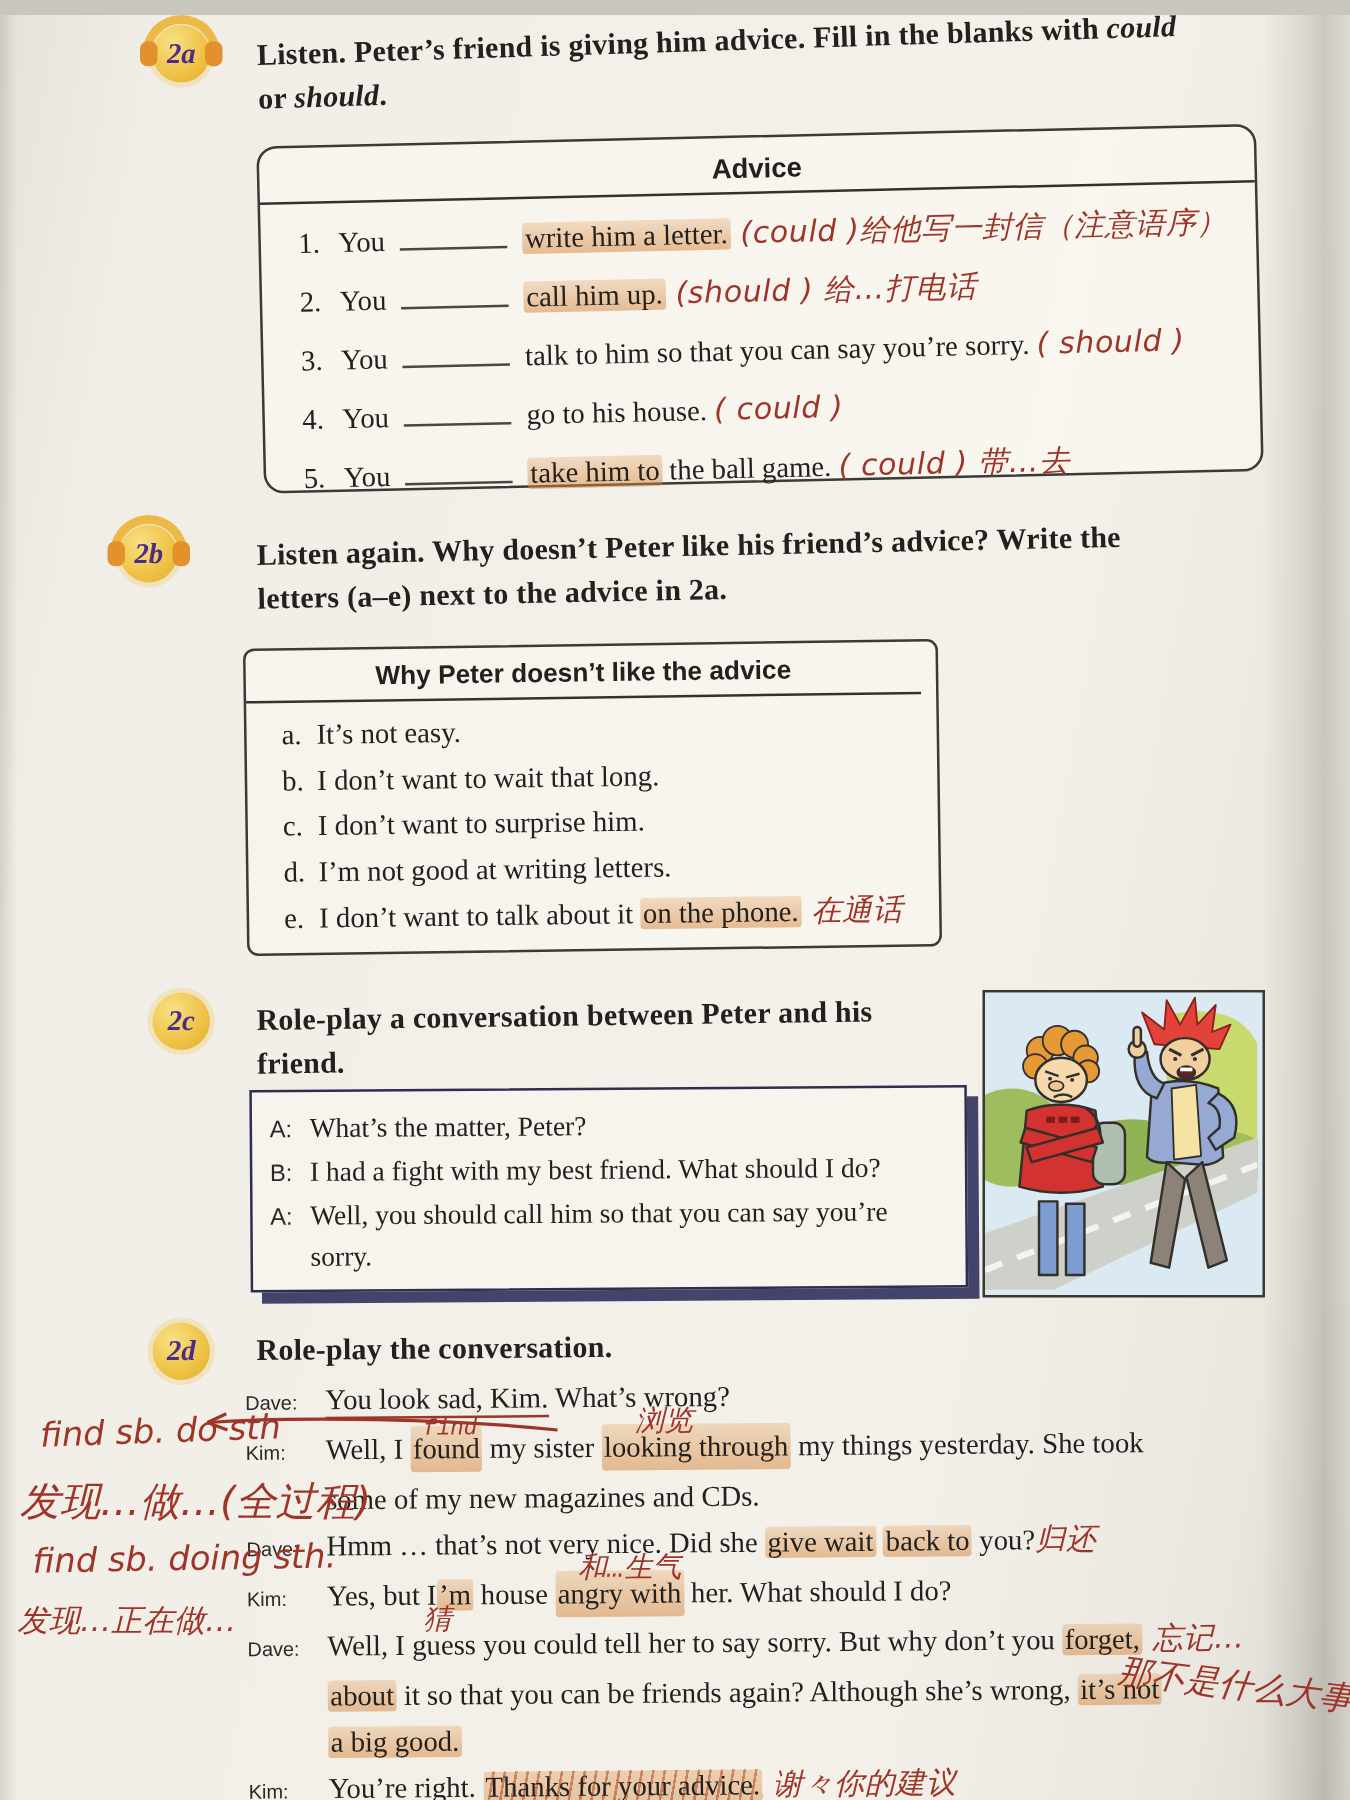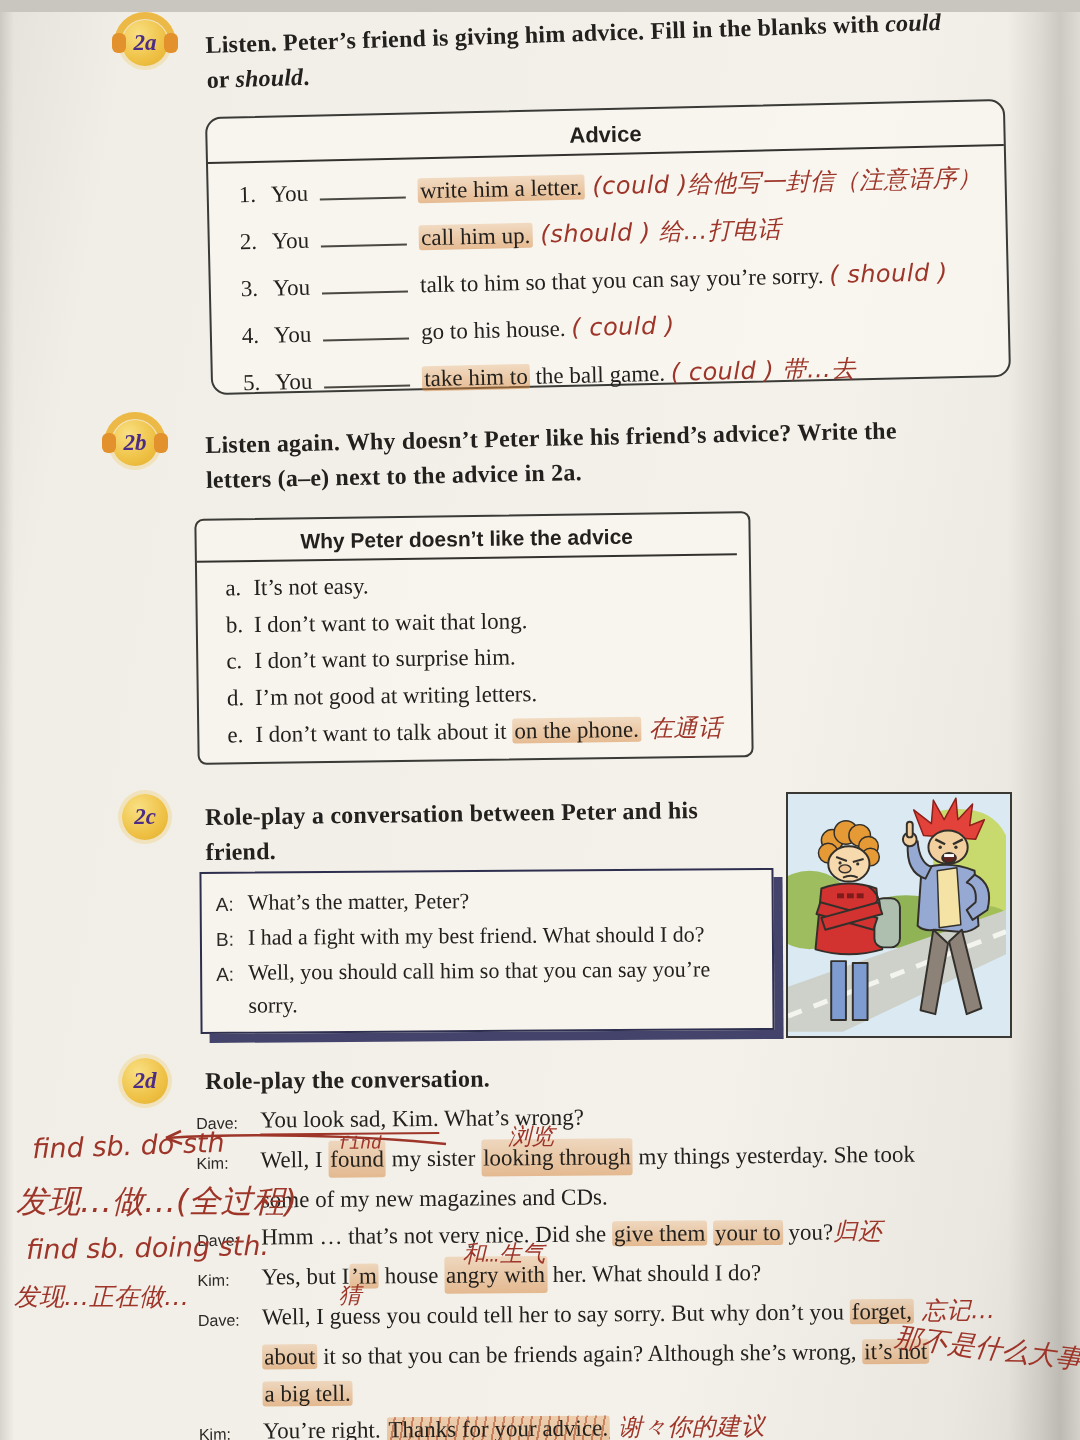--- a/index.html
+++ b/index.html
@@ -41,21 +41,21 @@
   #advice-box{position:absolute;left:208px;top:96px;width:800px;height:278px;transform:rotate(-1.3deg);
     border:2.5px solid #3a3a36;border-radius:16px;background:rgba(250,247,240,.75);
     padding:12px 18px 0 30px;box-sizing:border-box;}
   #advice-box .boxtitle{text-align:center;font-family:"Liberation Sans",sans-serif;font-weight:bold;font-size:22px;
     border-bottom:2.5px solid #34322e;padding-bottom:5px;margin:0 -18px 4px -30px;}
   .a-row{margin-top:14px;font-size:23px;line-height:30px;white-space:nowrap;}
   .a-row .num{display:inline-block;width:32px;}
   .blank{display:inline-block;width:86px;height:1em;border-bottom:2px solid #4a4842;margin:0 12px 0 12px;vertical-align:baseline;}
 
   
-  #b2b{left:112px;top:408px;}
+  #b2b{left:96px;top:408px;}
   #h2b{left:205px;top:416px;width:830px;transform:rotate(-1.2deg);}
   #why-box{position:absolute;left:196px;top:503px;width:556px;height:246px;transform:rotate(-.8deg);
     border:2px solid #3a3a36;border-radius:9px;background:rgba(250,247,240,.7);
     padding:10px 16px 0 28px;box-sizing:border-box;}
   #why-box .boxtitle{text-align:center;font-family:"Liberation Sans",sans-serif;font-weight:bold;font-size:21px;
     border-bottom:2.5px solid #34322e;padding-bottom:6px;margin:0 -4px 8px -28px;}
   .b-row{font-size:23px;line-height:36.5px;white-space:nowrap;}
   .b-row .num{display:inline-block;width:28px;}
 
   
@@ -232,37 +232,37 @@
     <div class="c-row">
         <span class="sp">Kim:</span>
         <div class="ctxt"><span class="seg">Well, I </span><span class="seg hl hasann">found<span class="ann">find</span></span><span class="seg"> my sister </span><span class="seg hl hasann">looking through<span class="ann cn">浏览</span></span><span class="seg"> my things yesterday. She took</span></div>
       </div>
     <div class="c-row">
         <span class="sp"></span>
         <div class="ctxt"><span class="seg">some of my new magazines and CDs.</span></div>
       </div>
     <div class="c-row">
         <span class="sp">Dave:</span>
-        <div class="ctxt"><span class="seg">Hmm … that’s not very nice. Did she </span><span class="seg hl">give them</span><span class="seg"> </span><span class="seg hl">your to</span><span class="seg"> you?</span><span class="seg hw">归还</span></div>
+        <div class="ctxt"><span class="seg">Hmm … that’s not very nice. Did she </span><span class="seg hl">give wait</span><span class="seg"> </span><span class="seg hl">back to</span><span class="seg"> you?</span><span class="seg hw">归还</span></div>
       </div>
     <div class="c-row">
         <span class="sp">Kim:</span>
         <div class="ctxt"><span class="seg">Yes, but I</span><span class="seg hl">’m</span><span class="seg"> house </span><span class="seg hl hasann">angry with<span class="ann cn">和…生气</span></span><span class="seg"> her. What should I do?</span></div>
       </div>
     <div class="c-row">
         <span class="sp">Dave:</span>
         <div class="ctxt"><span class="seg">Well, I </span><span class="seg hasann">guess<span class="ann cn">猜</span></span><span class="seg"> you could tell her to say sorry. But why don’t you </span><span class="seg hl">forget,</span><span class="seg hw"> 忘记…</span></div>
       </div>
     <div class="c-row">
         <span class="sp"></span>
         <div class="ctxt"><span class="seg hl">about</span><span class="seg"> it so that you can be friends again? Although she’s wrong, </span><span class="seg hl">it’s not</span></div>
       </div>
     <div class="c-row">
         <span class="sp"></span>
-        <div class="ctxt"><span class="seg hl">a big tell.</span></div>
+        <div class="ctxt"><span class="seg hl">a big good.</span></div>
       </div>
     <div class="c-row">
         <span class="sp">Kim:</span>
         <div class="ctxt"><span class="seg">You’re right. </span><span class="seg hl scrib">Thanks for your advice.</span><span class="seg hw"> 谢々你的建议</span></div>
       </div>
     <div class="c-row">
         <div class="ctxt"></div>
       </div>
   </div>
 

